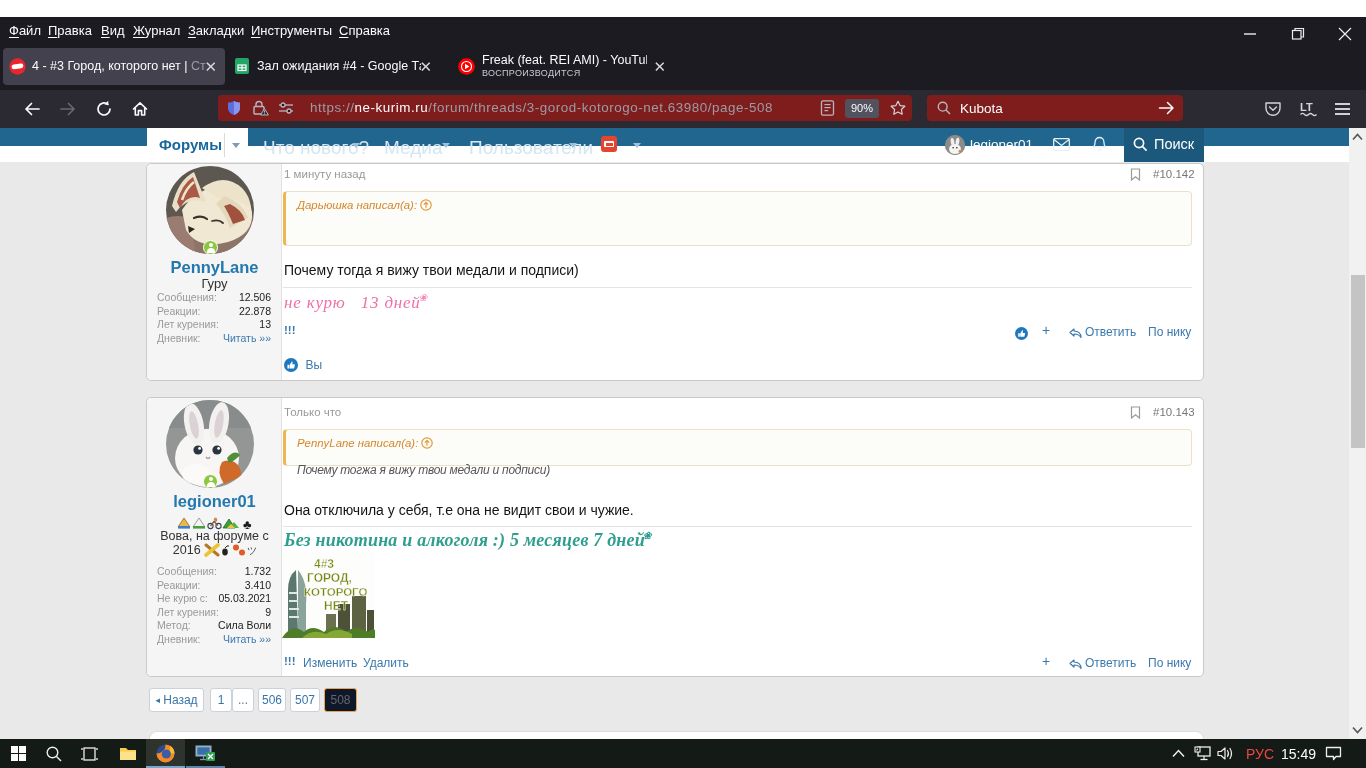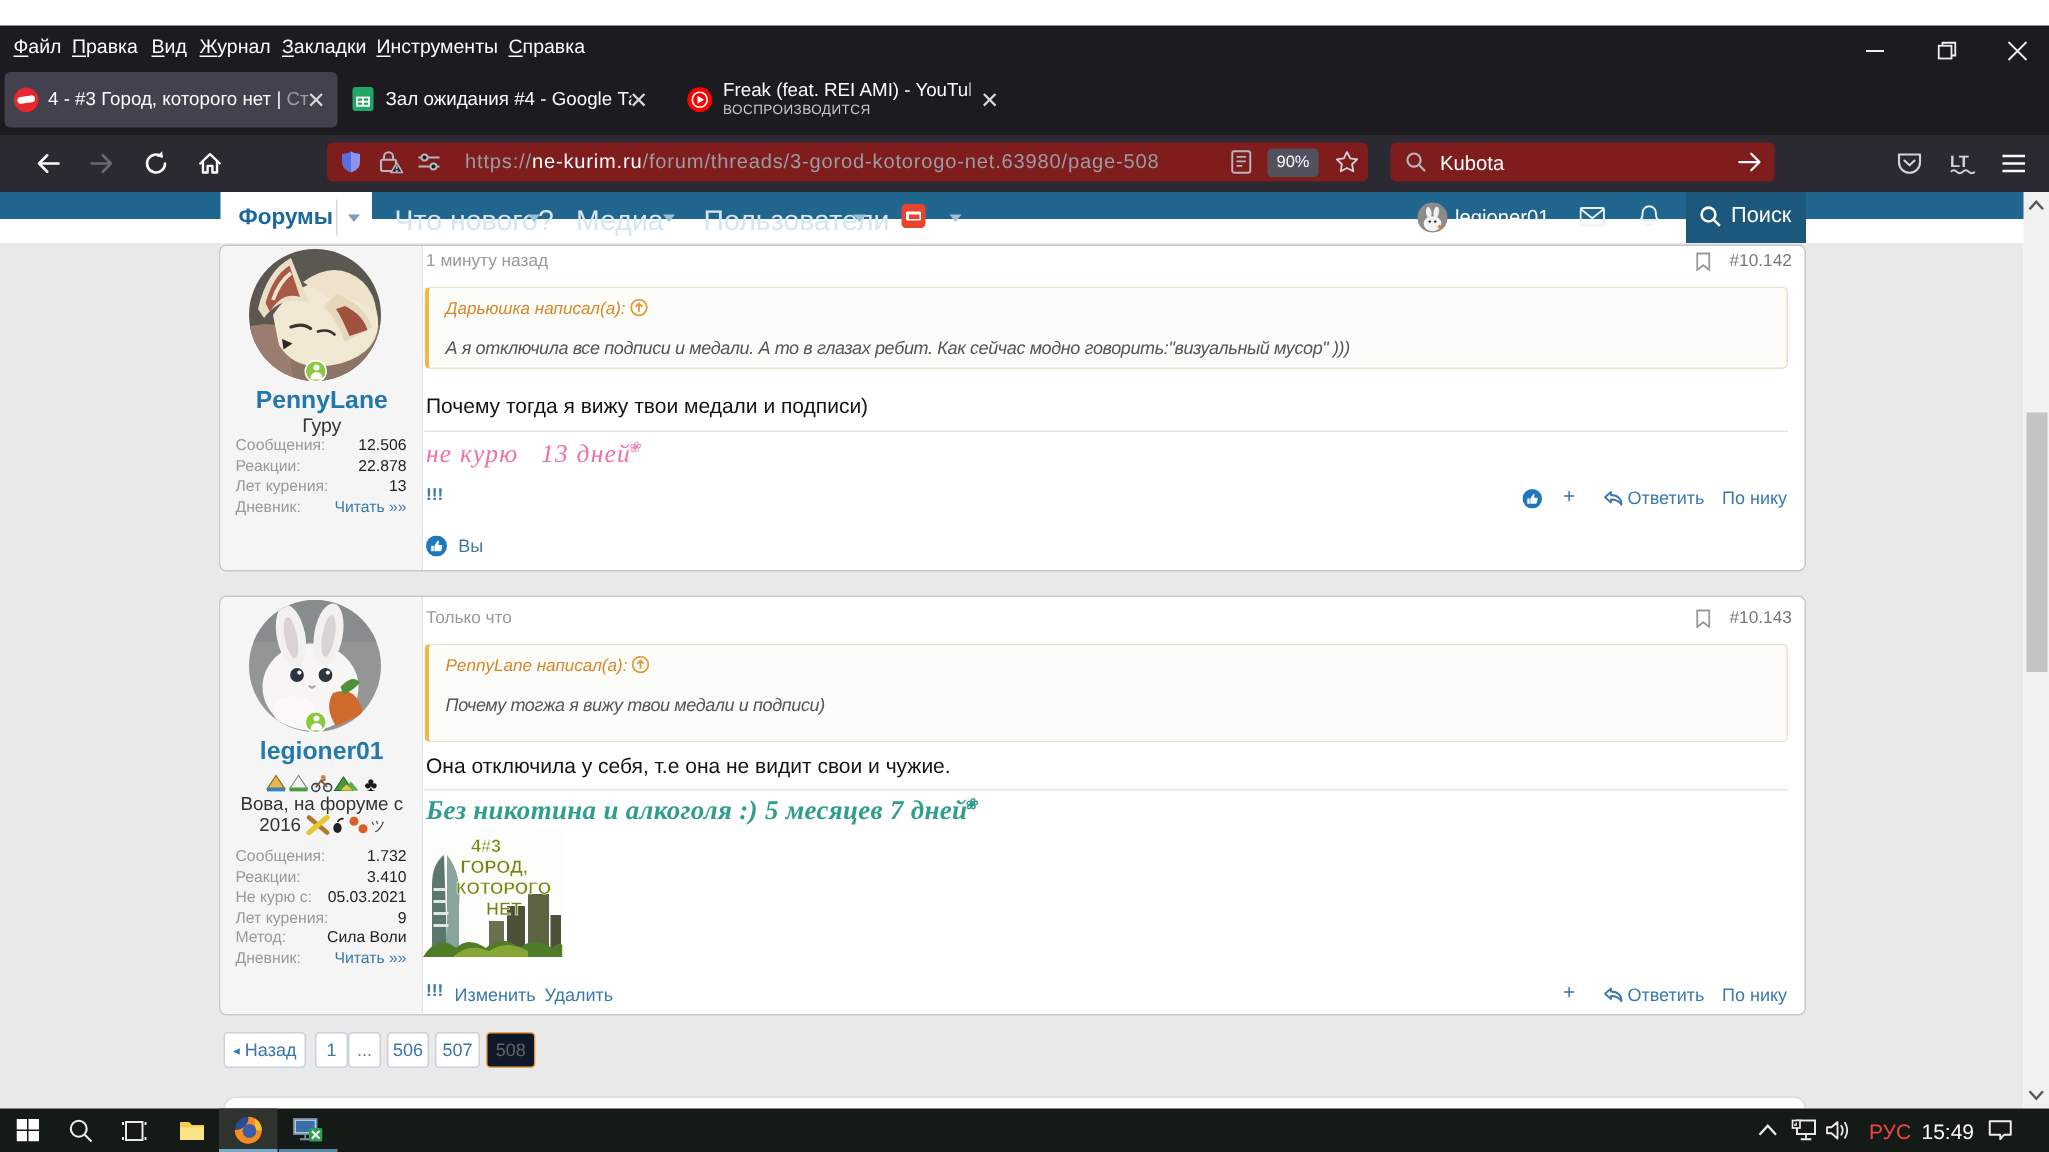--- a/index.html
+++ b/index.html
@@ -297,21 +297,20 @@
     <div class="datetxt" style="left:137px;top:4px">1 минуту назад</div>
     <svg style="position:absolute;left:983px;top:4px" width="11" height="13" viewBox="0 0 11 13">
         <path d="M1.5 1 H9.5 V12 L5.5 8.8 L1.5 12 Z" fill="none" stroke="#999" stroke-width="1.2"></path>
       </svg>
     <div class="postnum" style="left:1006px;top:4px">#10.142</div>
     <div class="quote" style="top:27px;height:55px">
       <div class="qhead">Дарьюшка написал(а): <svg width="12" height="12" viewBox="0 0 12 12" style="vertical-align:-2px">
             <circle cx="6" cy="6" r="5.2" fill="none" stroke="#e49a3b" stroke-width="1.2"></circle>
             <path d="M6 8.8 V3.6 M3.8 5.6 L6 3.4 L8.2 5.6" fill="none" stroke="#e49a3b" stroke-width="1.2"></path>
           </svg></div>
-      <div class="qbody" style="top:33px">А я отключила все подписи и медали. А то в глазах ребит. Как сейчас модно говорить:"визуальный мусор" )))</div>
     </div>
     <div class="msgtxt" style="left:137px;top:98px">Почему тогда я вижу твои медали и подписи)</div>
     <div class="sigline" style="top:123px"></div>
     <div class="script pink" style="left:137px;top:128px;font-size:17px;letter-spacing:0.8px;font-weight:normal">не курю&nbsp;&nbsp; 13 дней<span class="flower" style="color:#f387b7">❀</span></div>
     <div style="position:absolute;left:137px;top:160px;color:#3b79ad;font-size:11.5px;font-weight:bold">!!!</div>
     <div style="position:absolute;left:868px;top:160px">
       <svg width="13" height="13" viewBox="0 0 13 13" style="vertical-align:middle">
           <circle cx="6.5" cy="6.5" r="6.5" fill="#1d78be"></circle>
           <path d="M3.2 6.3 h1.6 v3.5 h-1.6 z M5.2 6.5 l1.8-2.9 c0.2-0.5 1-0.3 1 0.3 l-0.3 2 h1.7 c0.5 0 0.8 0.4 0.7 0.9 l-0.6 2.4 c-0.1 0.4-0.4 0.6-0.8 0.6 H5.2 Z" fill="#fff"></path>
         </svg>
@@ -410,21 +409,21 @@
             <span class="l">Дневник:</span>
             <span class="v lnk">Читать »»</span>
           </div>
       </div>
     </div>
     <div class="datetxt" style="left:137px;top:8px">Только что</div>
     <svg style="position:absolute;left:983px;top:8px" width="11" height="13" viewBox="0 0 11 13">
         <path d="M1.5 1 H9.5 V12 L5.5 8.8 L1.5 12 Z" fill="none" stroke="#999" stroke-width="1.2"></path>
       </svg>
     <div class="postnum" style="left:1006px;top:8px">#10.143</div>
-    <div class="quote" style="top:31px;height:66px">
+    <div class="quote" style="top:31px;height:37px">
       <div class="qhead">PennyLane написал(а): <svg width="12" height="12" viewBox="0 0 12 12" style="vertical-align:-2px">
             <circle cx="6" cy="6" r="5.2" fill="none" stroke="#e49a3b" stroke-width="1.2"></circle>
             <path d="M6 8.8 V3.6 M3.8 5.6 L6 3.4 L8.2 5.6" fill="none" stroke="#e49a3b" stroke-width="1.2"></path>
           </svg></div>
       <div class="qbody" style="top:33px">Почему тогжа я вижу твои медали и подписи)</div>
     </div>
     <div class="msgtxt" style="left:137px;top:104px">Она отключила у себя, т.е она не видит свои и чужие.</div>
     <div class="sigline" style="top:128px"></div>
     <div class="script green" style="left:137px;top:132px;font-size:18px;letter-spacing:0.2px">Без никотина и алкоголя :) 5 месяцев 7 дней<span class="flower" style="color:#2f9e8f">❀</span></div>
     <div style="position:absolute;left:135px;top:154px;width:93px;height:86px">

